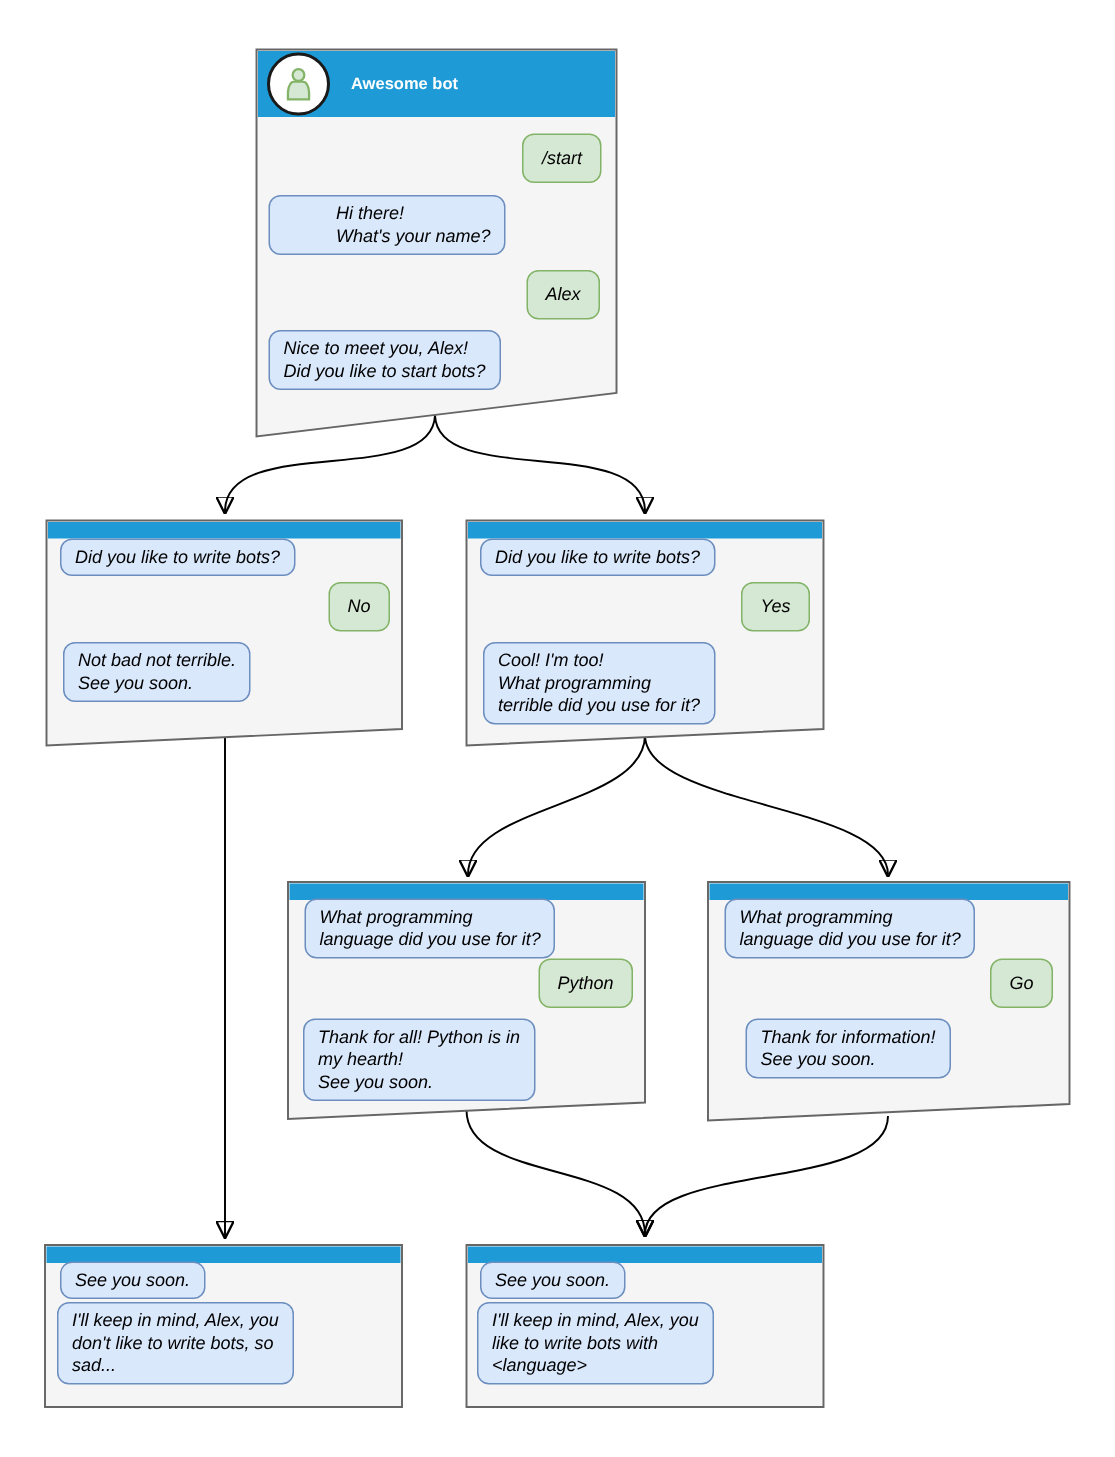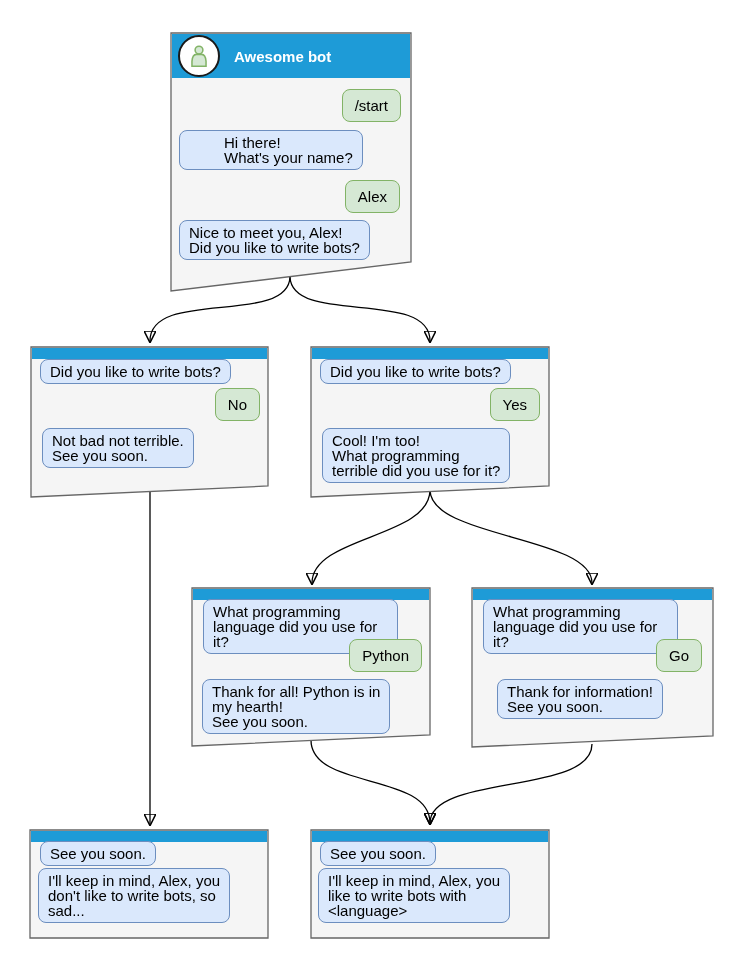--- a/index.html
+++ b/index.html
@@ -22,26 +22,26 @@
   .subbar {
     position:absolute; left:1px; right:1px; top:1px; height:11px;
     background:var(--titlebar,#1e9bd7); z-index:2;
   }
   .avatar {
     width:38px; height:38px; border-radius:50%; background:#fff;
     border:2px solid #1a1a1a; margin-left:6px; flex:0 0 auto;
     display:flex; align-items:center; justify-content:center;
   }
   .window-title {
-    color:var(--title-text,#fff); font-size:15px; font-weight:bold; margin-left:14px;
+    color:var(--title-text,#fff); font-size:11px; font-weight:bold; margin-left:14px;
     white-space:nowrap;
   }
   .bubble {
-    position:absolute; z-index:3; font-size:15px; line-height:15px; color:#000;
-    border-radius:8px; white-space:pre-line; max-width:175px;
+    position:absolute; z-index:3; font-size:12px; line-height:15px; color:#000;
+    border-radius:8px; white-space:pre-line; max-width:175px;font-style:italic;
   }
   .bot  { background:var(--bot-bg,#dae8fc);  border:1px solid var(--bot-border,#6c8ebf);  padding:4px 9px; }
   .user { background:var(--user-bg,#d5e8d4); border:1px solid var(--user-border,#82b366); padding:8px 12px; }
 </style>
 </head>
 <body>
 
 <div id="canvas">
 
   <svg id="edges" width="743" height="971">
@@ -70,21 +70,21 @@
           <path d="M5.5,21.5 L5.5,17 Q6,10.5 9.5,10.5 L14.5,10.5 Q18,10.5 18.5,17 L18.5,21.5 z" fill="#d5e8d4" stroke="#82b366" stroke-width="1.4"></path>
         </svg>
       </div>
       <span class="window-title">Awesome bot</span>
     </div>
     <div class="bubble user" style="top:56px; right:10px;">/start</div>
     <div class="bubble bot" style="top:97px; left:8px;padding-left:44px;">Hi there!
 What's your name?</div>
     <div class="bubble user" style="top:147px; right:11px;">Alex</div>
     <div class="bubble bot" style="top:187px; left:8px;">Nice to meet you, Alex!
-Did you like to write bots?</div>
+Did you like to start bots?</div>
   </div>
 
   <div class="window" style="left:31px; top:347px; width:237px; height:150px;">
     <svg class="frame" width="237" height="150">
         <polygon points="0,0 237,0 237,139 0,150"></polygon>
       </svg>
     <div class="subbar"></div>
     <div class="bubble bot" style="top:12px; left:9px;">Did you like to write bots?</div>
     <div class="bubble user" style="top:41px; right:8px;">No</div>
     <div class="bubble bot" style="top:81px; left:11px;">Not bad not terrible.

